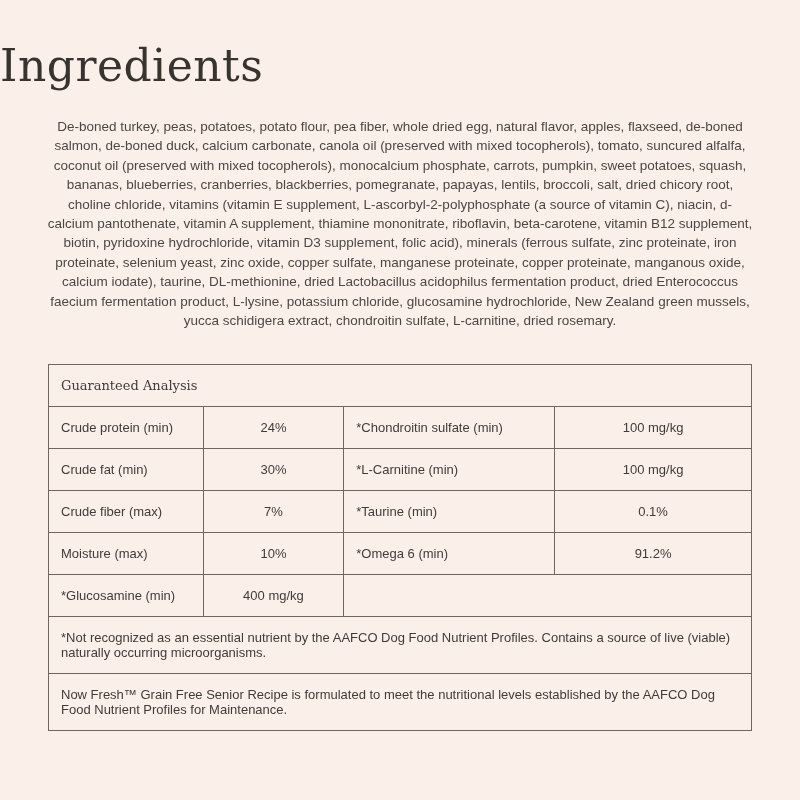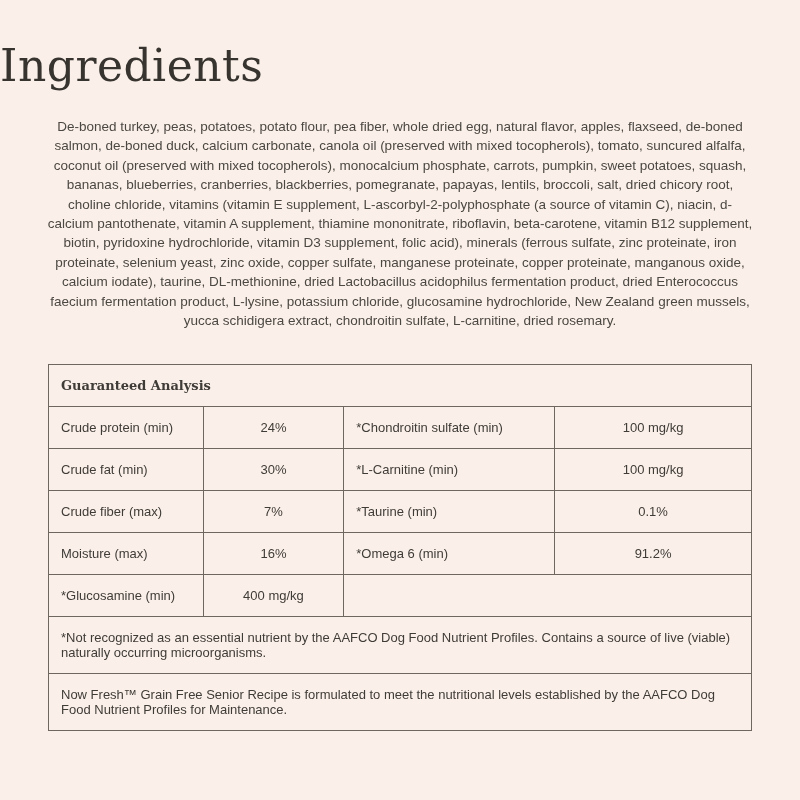--- a/index.html
+++ b/index.html
@@ -45,21 +45,21 @@
     padding:13px 12px;
     color:#3f3b37;
     background:#fbf0e9;
     vertical-align:middle;
     overflow:hidden;
   }
   td.ga-header{
     background:#fffefd;
     font-family:"DejaVu Serif","Liberation Serif",serif;
     font-size:20px;
-    font-weight:700;
+    font-weight:400;
     color:#332f2b;
     padding:8px 13px;
     line-height:24px;
   }
   td.val{text-align:center;}
   td.footnote{
     font-size:11.5px;
     line-height:15px;
     padding:7px 12px;
     color:#45413c;
@@ -104,21 +104,21 @@
         <td class="val">100 mg/kg</td>
       </tr>
       <tr>
         <td>Crude fiber (max)</td>
         <td class="val">7%</td>
         <td>*Taurine (min)</td>
         <td class="val">0.1%</td>
       </tr>
       <tr>
         <td>Moisture (max)</td>
-        <td class="val">16%</td>
+        <td class="val">10%</td>
         <td>*Omega 6 (min)</td>
         <td class="val">91.2%</td>
       </tr>
 
       <tr>
         <td>*Glucosamine (min)</td>
         <td class="val">400 mg/kg</td>
         <td colspan="2"></td>
       </tr>
 

